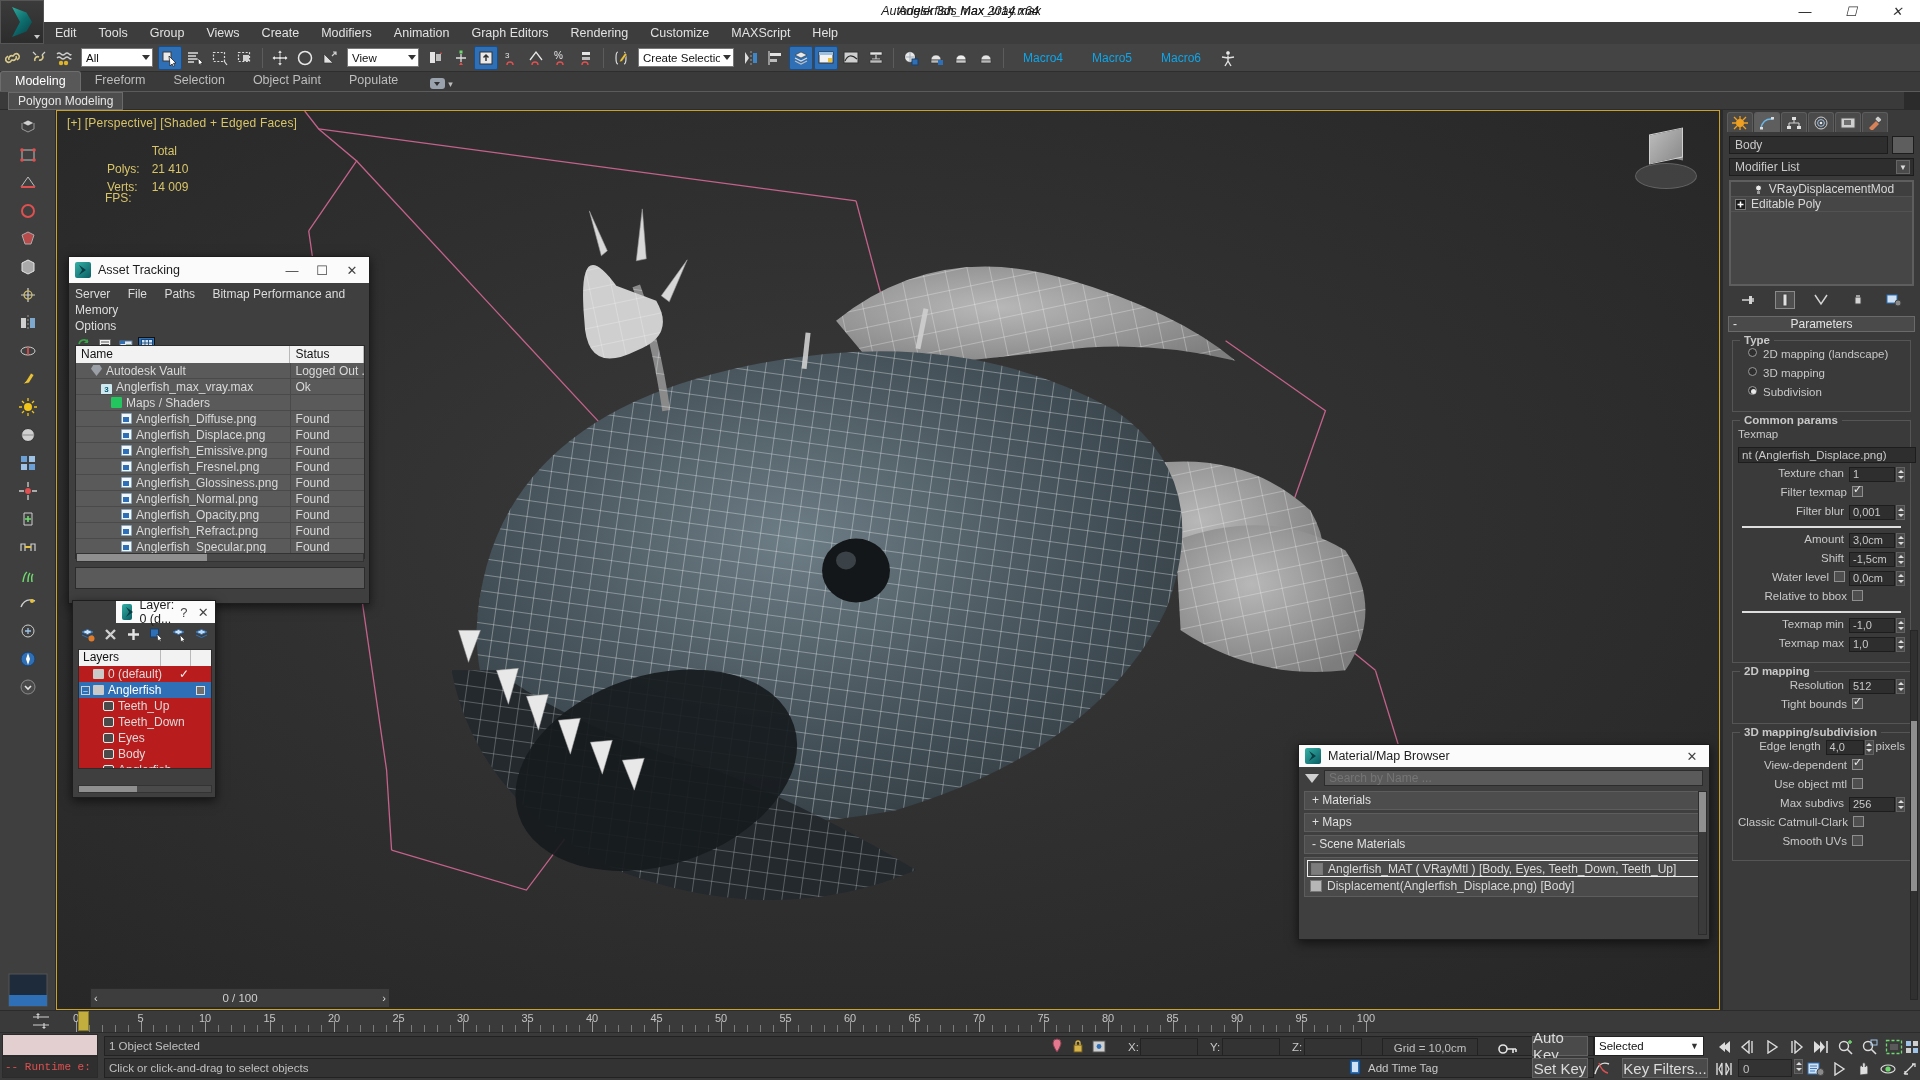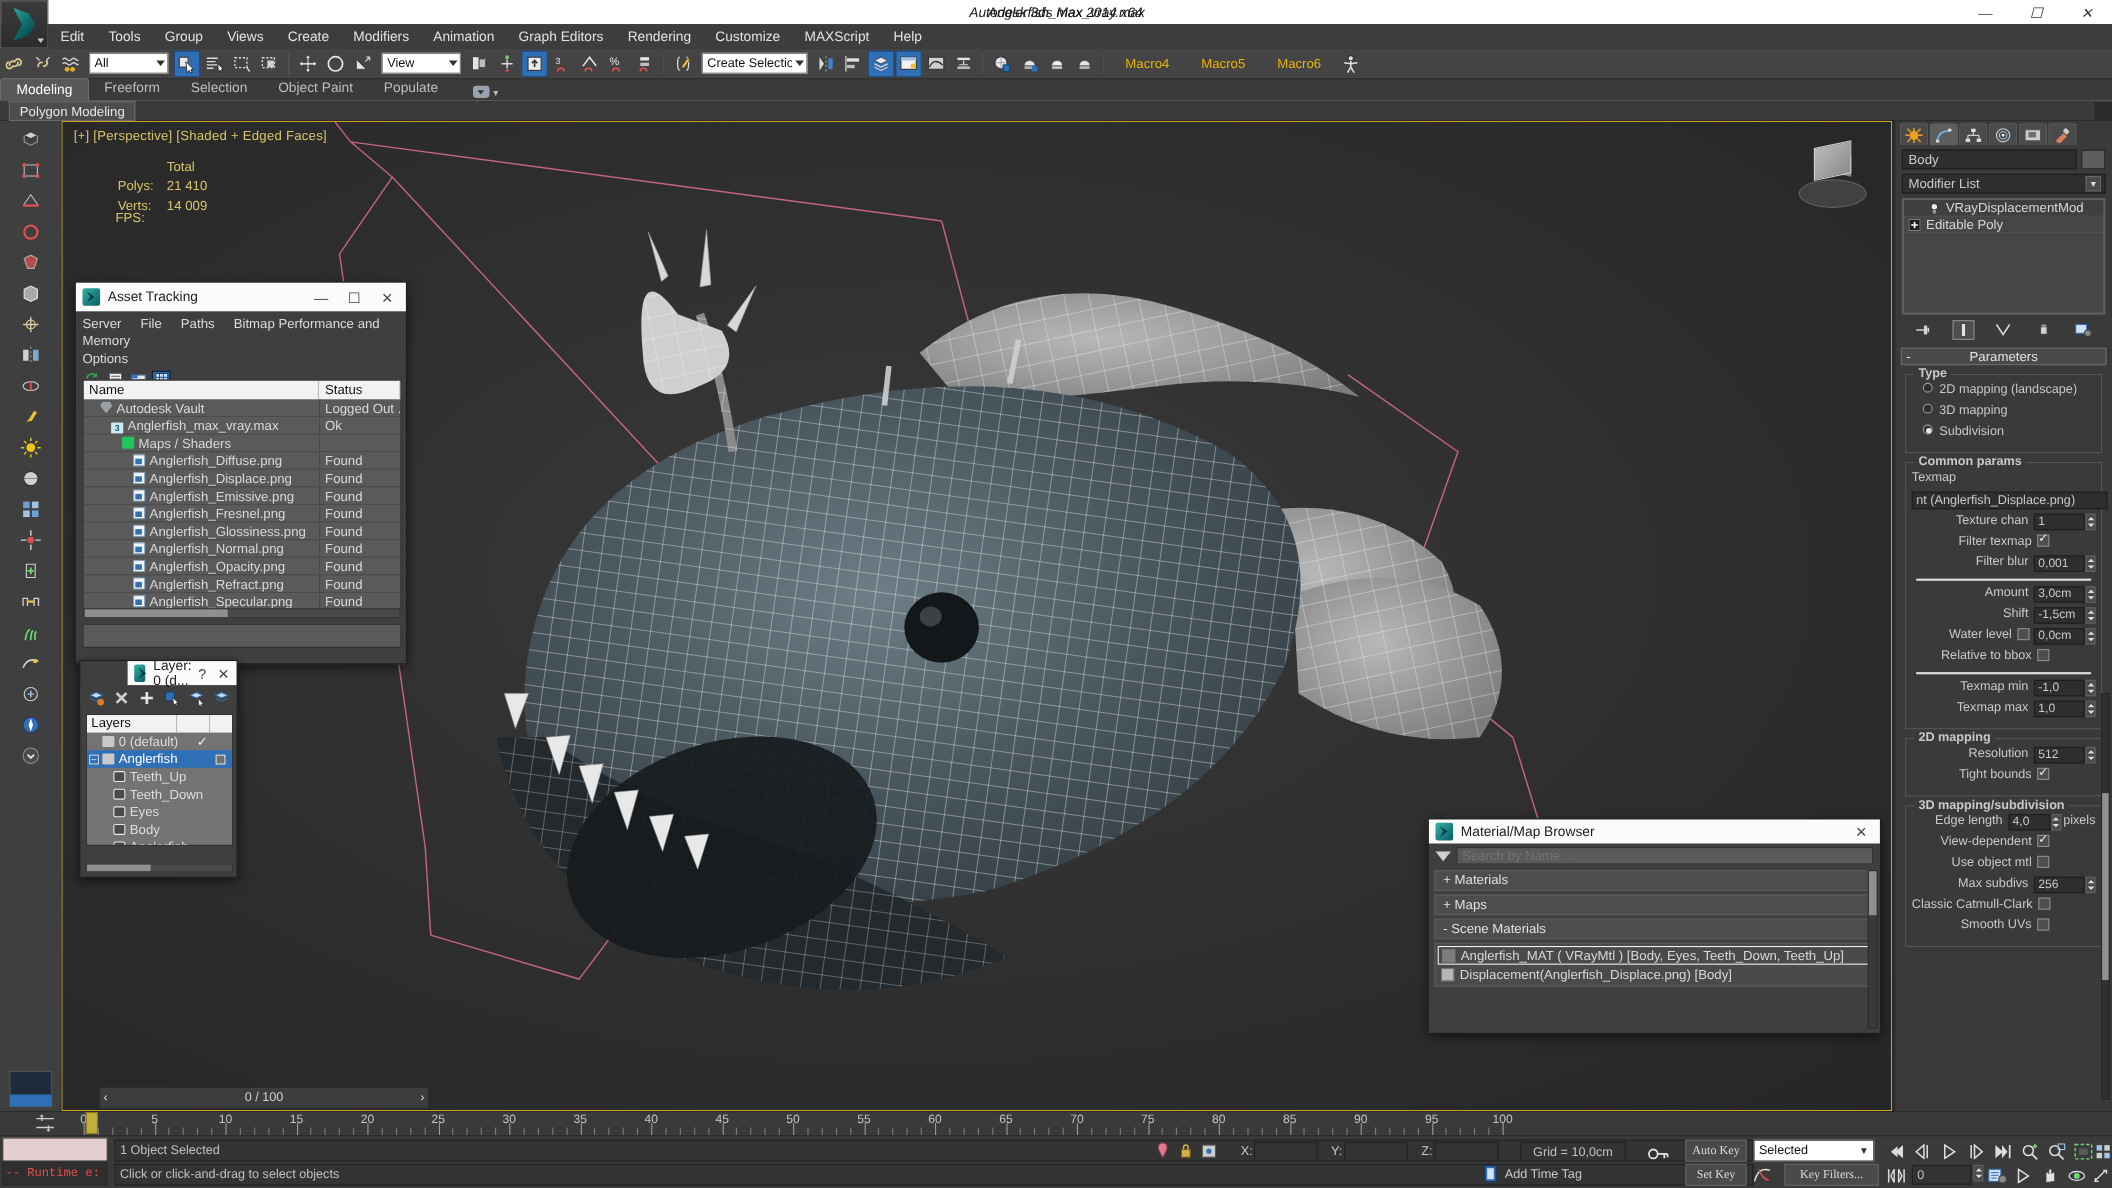--- a/index.html
+++ b/index.html
@@ -41,21 +41,21 @@
     display:flex; align-items:center; justify-content:center; position:relative; }
   .tbtn.on { background:#2f6fb5; border-color:#1d4d85; }
   .tbsep { width:1px; height:20px; background:#2e2e2e; margin:0 4px;
     border-right:1px solid #5c5c5c; }
   .tcombo { height:19px; background:#fff; color:#111; border:1px solid #777;
     display:flex; align-items:center; padding:0 2px 0 4px; font-size:11.5px;
     position:relative; }
   .tcombo .cv { flex:1; overflow:hidden; white-space:nowrap; }
   .tcombo .car { width:0;height:0;border-left:4px solid transparent;
     border-right:4px solid transparent;border-top:5px solid #333; margin-left:3px;}
-  .macro { font-size:12px; color:#eab308; padding:0 14px; }
+  .macro { font-size:12px; color:#0ea5e9; padding:0 14px; }
 
   
   #ribbon { position:absolute; left:0; top:72px; width:1920px; height:20px;
     background:#3a3a3a; display:flex; align-items:flex-end;
     border-bottom:1px solid #5b5b5b; }
   #ribbon .rtab { height:20px; line-height:19px; padding:0 14px; font-size:12.5px;
     color:#bdbdbd; }
   #ribbon .rtab.active { background:#585858; color:#fff;
     border:1px solid #6d6d6d; border-bottom:none; border-radius:3px 3px 0 0; }
   #ribbon .rcaret { margin-left:18px; display:flex; align-items:center; gap:3px;
@@ -147,21 +147,21 @@
   .scrollh { position:absolute; left:7px; top:296px; width:288px; height:9px;
     background:#4a4a4a; border:1px solid #333;}
   .scrollh .th { width:130px;height:100%;background:#8f8f8f;}
 
   
   #layerdlg { left:72px; top:600px; width:144px; height:198px; }
   #layerdlg .dlg-title{ height:22px;margin-left:43px; }
   #layerdlg .toolrow { height:22px; display:flex; align-items:center; gap:6px;
     padding-left:6px; background:#3f3f3f;}
   .lgrid { position:absolute; left:5px; top:48px; width:134px; height:120px;
-    background:#737373; border:1px solid #2c2c2c; overflow:hidden;}
+    background:#b91c1c; border:1px solid #2c2c2c; overflow:hidden;}
   .lghead { height:16px; background:#f2f2f2; color:#111; font-size:12px;
     display:flex; }
   .lghead .h1{ width:82px; padding-left:4px; border-right:1px solid #b9b9b9;}
   .lghead .h2{ width:30px; border-right:1px solid #b9b9b9;}
   .lgrow { height:16px; font-size:12px; color:#dcdcdc; display:flex;
     align-items:center; padding-left:6px; position:relative;}
   .lgrow.sel { background:#2f6fb5; color:#fff; }
   .lgrow .lic { width:11px;height:10px;margin-right:4px; background:#c9c9c9;
     border-radius:1px;}
   .lgrow .tic { width:11px;height:10px;margin-right:4px;
@@ -271,22 +271,22 @@
   #mxsminilistener { position:absolute; left:2px; top:1034px; width:96px; height:22px;
     background:#e3cfcf; border:1px solid #2b2b2b;}
   #mxsprompt { position:absolute; left:2px; top:1056px; width:96px; height:22px;
     background:#2f2f2f; border:1px solid #2b2b2b; color:#e05050; font-size:11px;
     font-family:"Liberation Mono", monospace; line-height:20px; padding-left:2px;
     overflow:hidden; white-space:nowrap;}
   .sfield { position:absolute; background:#333; border:1px solid #222;
     color:#c0c0c0; font-size:11.5px; line-height:18px; padding-left:4px; }
   .slabel { position:absolute; font-size:11.5px; color:#c8c8c8; }
   .sbtn { position:absolute; background:#4a4a4a; border:1px solid #636363;
-    color:#dcdcdc; font-size:11px; display:flex; align-items:center;
-    justify-content:center;font-family:Liberation Serif, serif; }
+    color:#dcdcdc; font-size:15px; display:flex; align-items:center;
+    justify-content:center; }
   .sico { position:absolute; display:flex; align-items:center; justify-content:center;}
 
   svg { display:block; }
 </style>
 </head>
 <body>
 
 <div id="titlebar">
   <span class="title-text">Autodesk 3ds Max  2014 x64</span>
   <span class="tb-file">Anglerfish_max_vray.max</span>

